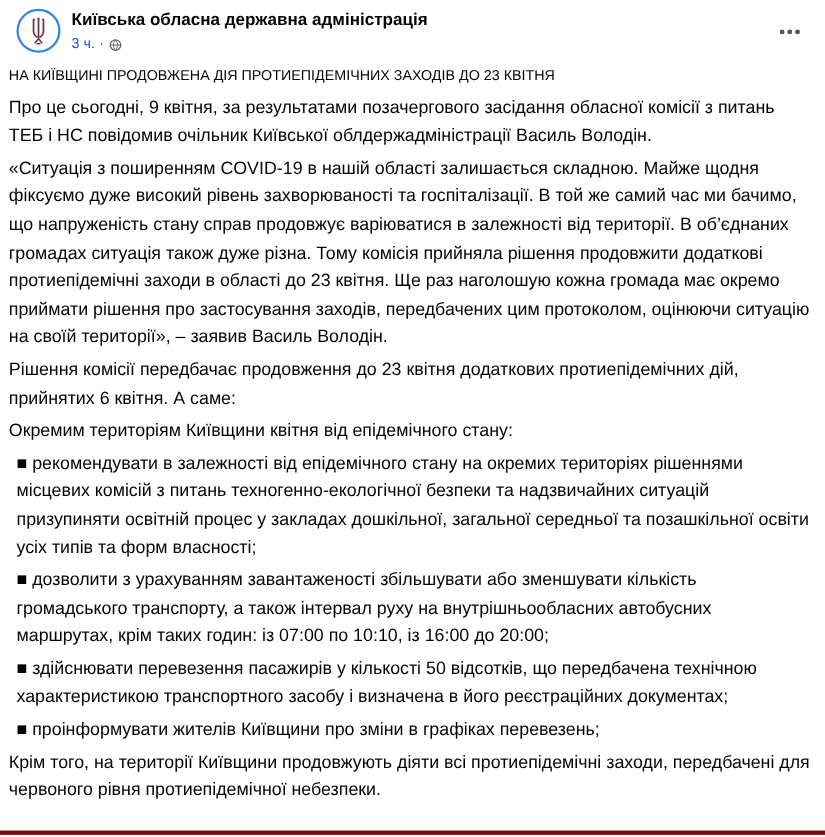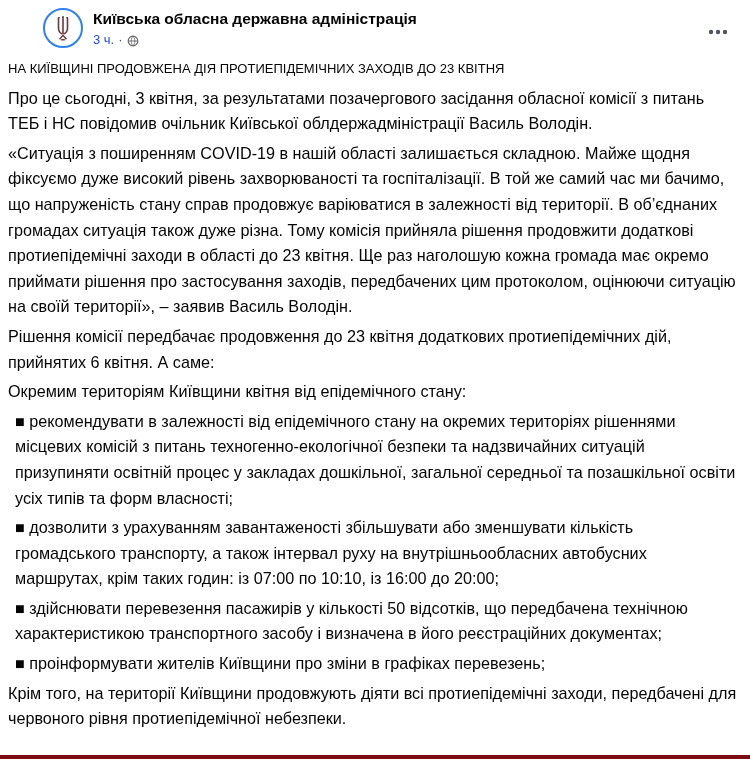--- a/index.html
+++ b/index.html
@@ -10,23 +10,22 @@
     font-family: "Liberation Sans", "DejaVu Sans", sans-serif;
     color: #050505;
     position: relative;
     overflow: hidden;
   }
   .post { width: 100%; height: 100%; position: relative; }
 
   
   .post-header {
     display: flex;
-    align-items: flex-end;
+    align-items: center;
     padding: 8px 16px 6px 15px;
-    margin-left: 28px;
   }
   .avatar {
     width: 36px; height: 36px;
     border-radius: 50%;
     border: 2px solid #2d81f0;
     background: #ffffff;
     display: flex; align-items: center; justify-content: center;
     flex: 0 0 auto;
     cursor: pointer;
   }
@@ -118,21 +117,21 @@
           <circle cx="17" cy="3" r="2.2" fill="#50555c"></circle>
         </svg>
       </span>
     </div>
 
   </div>
 
   <div class="post-body">
     <p class="headline">НА КИЇВЩИНІ ПРОДОВЖЕНА ДІЯ ПРОТИЕПІДЕМІЧНИХ ЗАХОДІВ ДО 23 КВІТНЯ</p>
 
-    <p>Про це сьогодні, 3 квітня, за результатами позачергового засідання обласної комісії з питань ТЕБ і НС повідомив очільник Київської облдержадміністрації Василь Володін.</p>
+    <p>Про це сьогодні, 9 квітня, за результатами позачергового засідання обласної комісії з питань ТЕБ і НС повідомив очільник Київської облдержадміністрації Василь Володін.</p>
     <p>«Ситуація з поширенням COVID-19 в нашій області залишається складною. Майже щодня фіксуємо дуже високий рівень захворюваності та госпіталізації. В той же самий час ми бачимо, що напруженість стану справ продовжує варіюватися в залежності від території. В об’єднаних громадах ситуація також дуже різна. Тому комісія прийняла рішення продовжити додаткові протиепідемічні заходи в області до 23 квітня. Ще раз наголошую кожна громада має окремо приймати рішення про застосування заходів, передбачених цим протоколом, оцінюючи ситуацію на своїй території», – заявив Василь Володін.</p>
     <p>Рішення комісії передбачає продовження до 23 квітня додаткових протиепідемічних дій, прийнятих 6 квітня. А саме:</p>
     <p>Окремим територіям Київщини квітня від епідемічного стану:</p>
 
     <p class="bullet">■ рекомендувати в залежності від епідемічного стану на окремих територіях рішеннями місцевих комісій з питань техногенно-екологічної безпеки та надзвичайних ситуацій призупиняти освітній процес у закладах дошкільної,  загальної середньої та позашкільної освіти усіх типів та форм власності;</p>
     <p class="bullet">■ дозволити з урахуванням завантаженості збільшувати або зменшувати кількість громадського транспорту, а також інтервал руху на внутрішньообласних автобусних маршрутах, крім таких годин: із 07:00 по 10:10, із 16:00 до 20:00;</p>
     <p class="bullet">■ здійснювати перевезення пасажирів у кількості 50 відсотків, що передбачена технічною характеристикою транспортного засобу і визначена в його реєстраційних документах;</p>
     <p class="bullet">■ проінформувати жителів Київщини про зміни в графіках перевезень;</p>
 
     <p>Крім того, на території Київщини продовжують діяти всі протиепідемічні заходи, передбачені для червоного рівня протиепідемічної небезпеки.</p>

